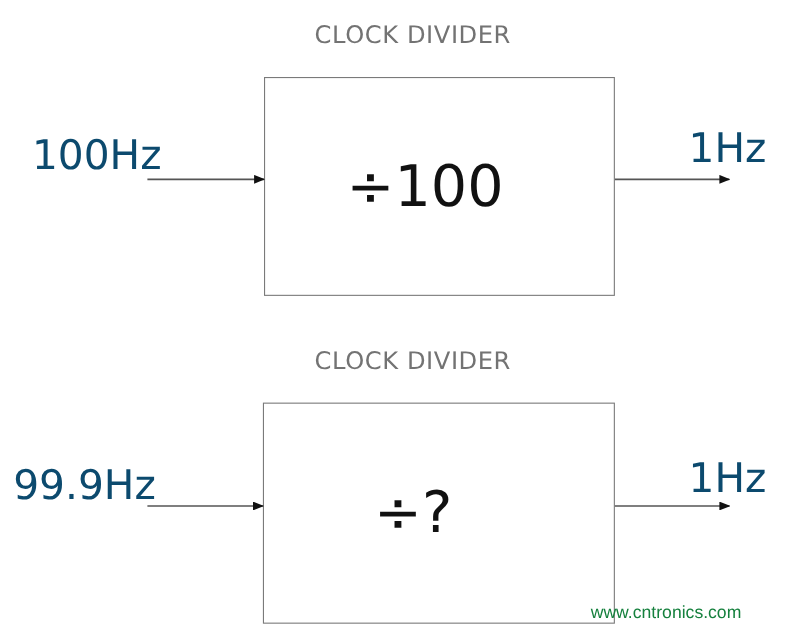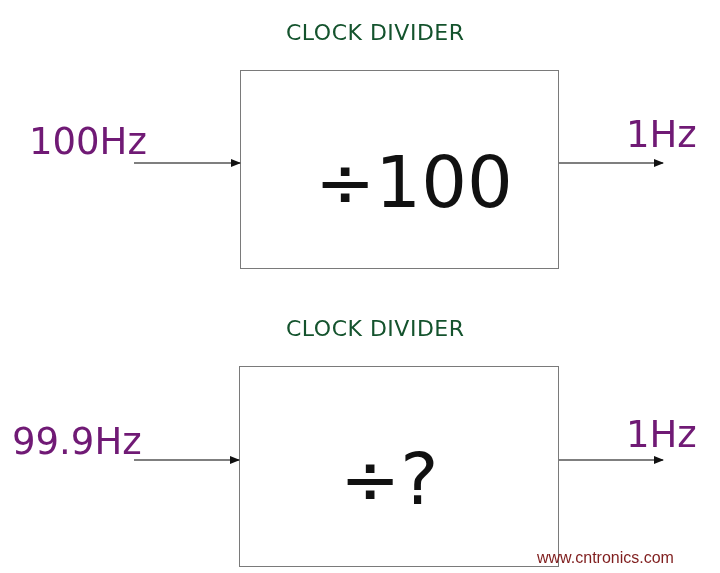--- a/index.html
+++ b/index.html
@@ -1,24 +1,24 @@
 <!DOCTYPE html>
 <html><head>
   <meta charset="utf-8">
   <style>
     html, body { margin: 0; padding: 0; background: #ffffff; }
     body { width: 720px; height: 573px; position: relative; overflow: hidden;
            font-family: "DejaVu Sans", sans-serif; color: #111; }
     .abs { position: absolute; white-space: nowrap; }
-    .title { font-size: 22px; letter-spacing: 0.5px; color: #14532d; }
-    .sig { font-size: 37px; color: #701a75; }
-    .op { font-size: 72px; color: #111; }
+    .title { font-size: 22px; letter-spacing: 0.5px; color: #737373; }
+    .sig { font-size: 37px; color: #0c4a6e; }
+    .op { font-size: 52px; color: #111; }
     .box { position: absolute; border: 1.5px solid #7a7a7a; background: #fff; box-sizing: border-box; }
     svg.wires { position: absolute; left: 0; top: 0; }
-    .wm { font-family: "Liberation Sans", sans-serif; font-size: 16px; color: #7f1d1d; }
+    .wm { font-family: "Liberation Sans", sans-serif; font-size: 16px; color: #15803d; }
   </style>
 </head>
 <body>
 
 <div class="abs title" style="left:286px; top:20px;">CLOCK DIVIDER</div>
 <div class="box" style="left:240px; top:70px; width:319px; height:199px;"></div>
 <div class="abs op" style="left:315px; top:140px;">÷100</div>
 <div class="abs sig" style="left:29px; top:120px;">100Hz</div>
 <div class="abs sig" style="left:626px; top:113px;">1Hz</div>
 

